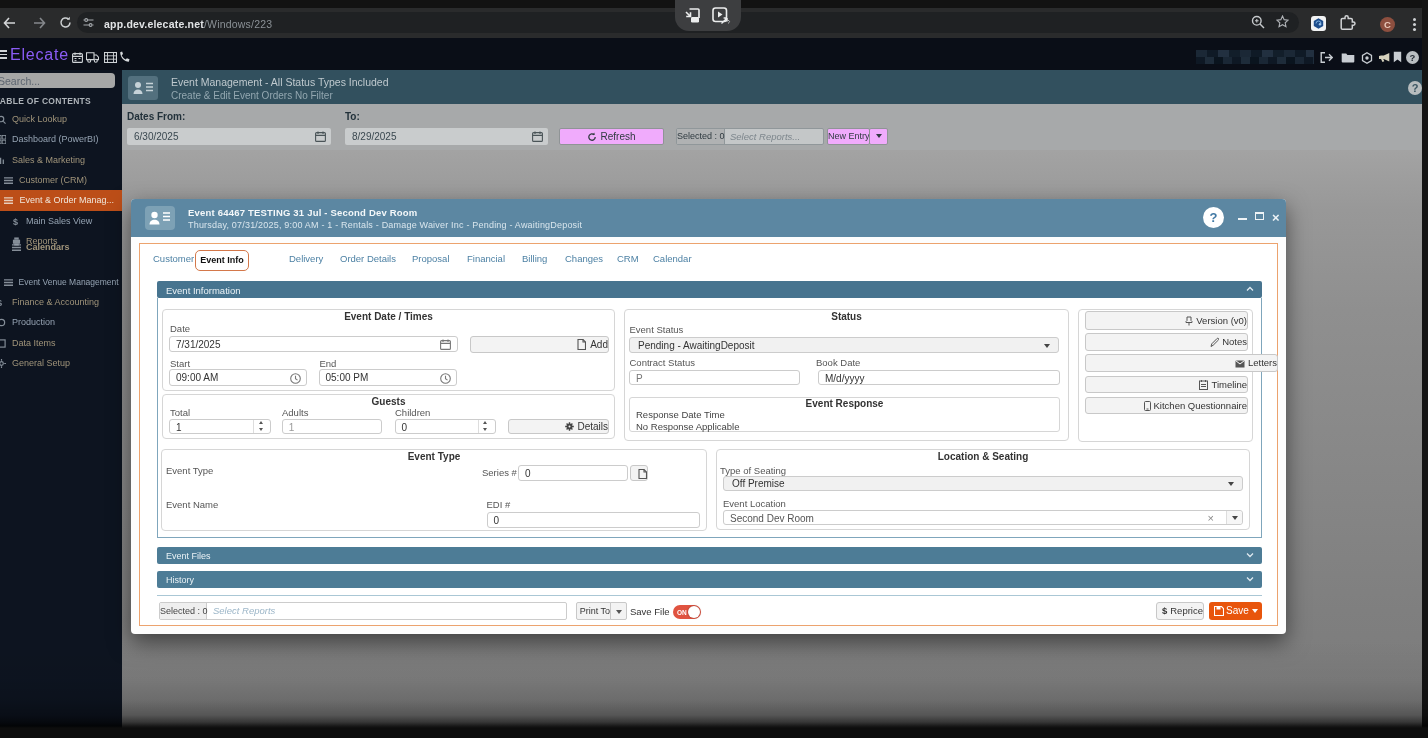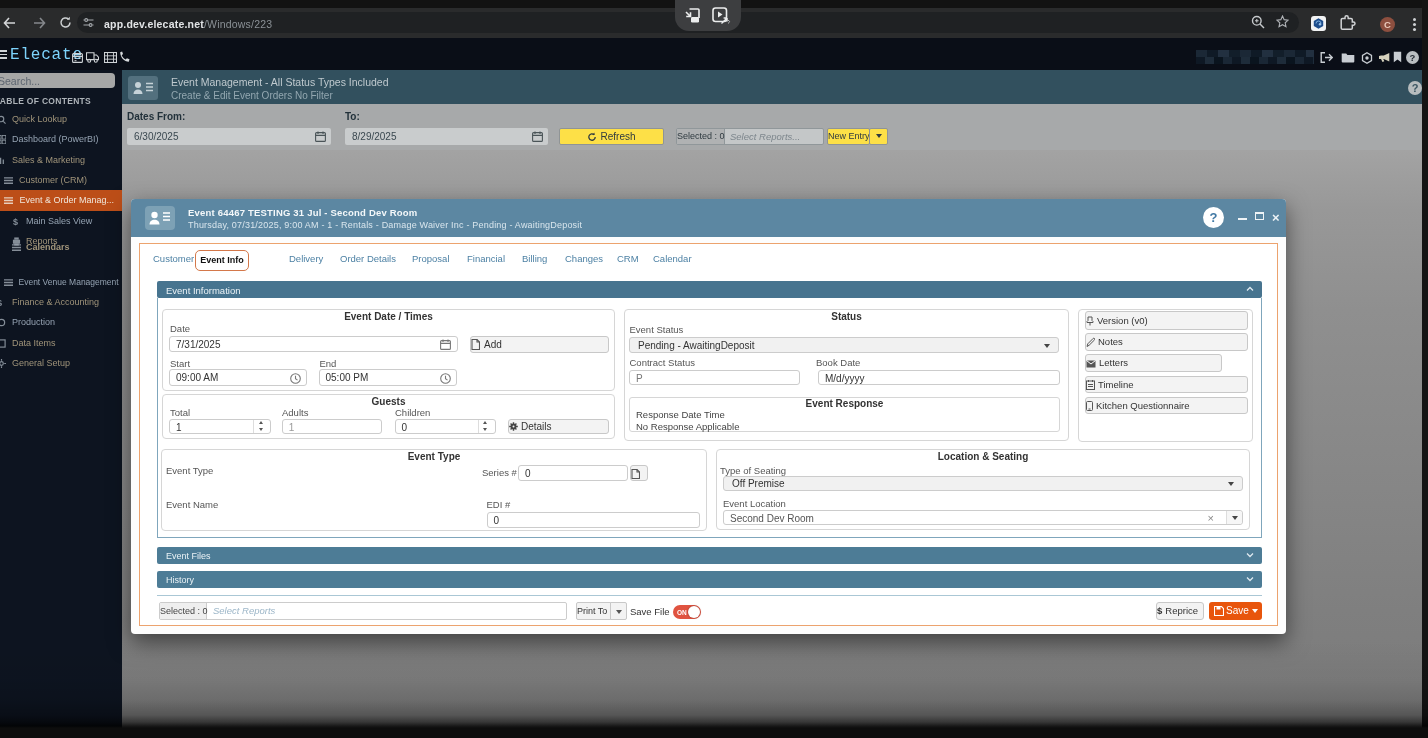--- a/index.html
+++ b/index.html
@@ -8,39 +8,39 @@
   #stage{position:absolute;top:0;left:0;width:1428px;height:738px;}
   
   #chrome{position:absolute;top:0;left:0;width:1428px;height:38px;background:#121212;}
   #toolbar{position:absolute;top:8px;left:0;width:1428px;height:30px;background:#2a2b2c;}
   #omnibox{position:absolute;top:12px;left:77px;width:1222px;height:21px;border-radius:11px;background:#1f2123;}
   .urltext{position:absolute;top:17.5px;left:104px;font-size:10.5px;color:#e2e4e6;letter-spacing:0.2px;}
   .urlgrey{color:#8b9196;}
   #centerpill{position:absolute;top:0;left:675px;width:66px;height:31px;background:#3d3e40;border-radius:0 0 14px 14px;}
   
   #appbar{position:absolute;top:38px;left:0;width:1422px;height:32px;background:#0a0e17;}
-  #brand{position:absolute;top:46px;left:10px;font-family:Liberation Mono, monospace;font-size:16px;color:#7dd3fc;letter-spacing:0.8px;}
+  #brand{position:absolute;top:46px;left:10px;font-family:Liberation Sans, sans-serif;font-size:16px;color:#8b5cf6;letter-spacing:0.8px;}
   
   #sidebar{position:absolute;top:70px;left:0;width:122px;height:668px;background:#0d1420;}
   #search{position:absolute;top:73px;left:-6px;width:121px;height:15px;background:#a6a7a7;border-radius:4px;}
   #search span{position:absolute;top:2px;left:4px;font-size:10.5px;color:#5d6570;}
   #toc{position:absolute;top:95.5px;left:-5px;font-size:8.5px;font-weight:bold;color:#aeb4b9;letter-spacing:0.3px;}
   .sitem{position:absolute;height:20.4px;left:0;width:122px;font-size:9px;line-height:20.4px;white-space:nowrap;}
   .sitem .ic{position:absolute;top:6px;width:9px;height:9px;opacity:0.85;}
   .warm{color:#a0947a;} .cool{color:#95a3b2;}
   .sel{background:#bc4e18;color:#f0e6da;}
   
   #pagehead{position:absolute;top:70px;left:122px;width:1300px;height:34px;background:#32505e;}
   #filterrow{position:absolute;top:104px;left:122px;width:1300px;height:46px;background:#a7a9aa;}
   #greyarea{position:absolute;top:150px;left:122px;width:1300px;height:588px;
     background:linear-gradient(180deg,#a3a3a3 0px,#989898 60px,#8f8f8f 160px,#878787 320px,#7f7f7f 460px,#7a7a7a 588px);}
   .flabel{position:absolute;font-size:10px;font-weight:bold;color:#22313a;}
   .finput{position:absolute;height:17px;background:#c9cccd;border-radius:2px;}
   .finput span{position:absolute;top:3px;left:7px;font-size:10px;color:#3a4850;}
-  .fbtn{position:absolute;height:17px;background:#fde047;border:1px solid #8f9496;border-radius:2px;box-sizing:border-box;font-size:10px;color:#2f3a40;text-align:center;white-space:nowrap;}
+  .fbtn{position:absolute;height:17px;background:#f0abfc;border:1px solid #8f9496;border-radius:2px;box-sizing:border-box;font-size:10px;color:#2f3a40;text-align:center;white-space:nowrap;}
   
   #redge{position:absolute;top:0;left:1422px;width:6px;height:738px;background:#141414;}
   
   #bshade{position:absolute;top:640px;left:0;width:1428px;height:98px;z-index:40;pointer-events:none;
     background:linear-gradient(180deg,rgba(0,0,0,0) 0px,rgba(0,0,0,0.04) 40px,rgba(0,0,0,0.12) 60px,rgba(0,0,0,0.30) 75px,rgba(0,0,0,0.55) 82px,rgba(0,0,0,0.80) 86px,#0d0d0d 88px,#0d0d0d 98px);}
   
   #modal{position:absolute;top:199px;left:131px;width:1155px;height:435px;background:#fdfdfd;border-radius:4px;box-shadow:0 8px 22px rgba(0,0,0,0.5);z-index:30;}
   #mhead{position:absolute;top:0;left:0;width:1155px;height:38px;background:#5c87a2;border-radius:4px 4px 0 0;}
   #micon{position:absolute;top:7px;left:14px;width:30px;height:24px;background:#7da1b5;border-radius:4px;}
   #mtitle{position:absolute;top:7.5px;left:57px;font-size:9.5px;font-weight:bold;color:#f4f8fa;letter-spacing:0.2px;}
@@ -53,21 +53,21 @@
   .chev{position:absolute;right:8px;top:4px;width:8px;height:8px;}
   #secbody{position:absolute;top:99px;left:26px;width:1105px;height:240px;border:1px solid #7fa6bc;border-top:none;box-sizing:border-box;background:#fff;}
   .fset{position:absolute;border:1px solid #d6d6d6;border-radius:4px;background:#fff;box-sizing:border-box;}
   .ftitle{position:absolute;width:100%;text-align:center;font-size:10px;font-weight:bold;color:#333;}
   .lab{position:absolute;font-size:9.5px;color:#555;white-space:nowrap;}
   .inp{position:absolute;border:1px solid #ccc;border-radius:3px;background:#fff;box-sizing:border-box;}
   .inp span{position:absolute;top:2px;left:6px;font-size:10px;color:#333;white-space:nowrap;}
   .drop{position:absolute;border:1px solid #ccc;border-radius:3px;background:#f1f1f1;box-sizing:border-box;}
   .drop span{position:absolute;top:2px;left:8px;font-size:10px;color:#333;white-space:nowrap;}
   .caret{position:absolute;width:0;height:0;border-left:3.5px solid transparent;border-right:3.5px solid transparent;border-top:4.5px solid #444;}
-  .gbtn{position:absolute;border:1px solid #c8c8c8;border-radius:3px;background:#f3f3f3;box-sizing:border-box;font-size:10px;color:#333;text-align:left;white-space:nowrap;}
+  .gbtn{position:absolute;border:1px solid #c8c8c8;border-radius:3px;background:#f3f3f3;box-sizing:border-box;font-size:10px;color:#333;text-align:right;white-space:nowrap;}
   .spin{position:absolute;top:0;right:0;width:16px;height:100%;border-left:1px solid #ddd;}
 </style>
 </head>
 <body>
 <div id="stage">
 
   <div id="chrome"></div>
   <div id="toolbar"></div>
   <div id="omnibox"></div>
   <svg class="abs" style="top:17px;left:3px;" width="13" height="12" viewBox="0 0 13 12">
@@ -374,21 +374,21 @@
     <div class="lab" style="left:505px;top:221.5px;color:#444;">No Response Applicable</div>
 
     <div class="fset" style="left:947px;top:110px;width:175px;height:133px;"></div>
     <div class="gbtn" style="left:954px;top:112px;width:163px;height:19px;line-height:17px;font-size:9.5px;"><svg style="position:relative;top:2px;margin-right:3px" width="8" height="10" viewBox="0 0 8 10">
           <path d="M2 1h4v3.5l1 1v1h-6v-1l1-1z" fill="none" stroke="#555" stroke-width="1"></path>
           <path d="M4 6.5v3" stroke="#555" stroke-width="1"></path>
         </svg>Version (v0)</div>
     <div class="gbtn" style="left:954px;top:133.5px;width:163px;height:18px;line-height:16px;font-size:9.5px;"><svg style="position:relative;top:2px;margin-right:3px" width="9" height="10" viewBox="0 0 9 10">
           <path d="M1 9.5 L1.8 6.8 L7.2 1.4 a1 1 0 0 1 1.4 1.4 L3.2 8.2 z" fill="none" stroke="#555" stroke-width="1"></path>
         </svg>Notes</div>
-    <div class="gbtn" style="left:954px;top:155px;width:137px;height:17.5px;line-height:15.5px;font-size:9.5px;"><svg style="position:relative;top:2px;margin-right:3px" width="10" height="8" viewBox="0 0 10 8">
+    <div class="gbtn" style="left:954px;top:155px;width:193px;height:17.5px;line-height:15.5px;font-size:9.5px;"><svg style="position:relative;top:2px;margin-right:3px" width="10" height="8" viewBox="0 0 10 8">
           <rect x="0.5" y="0.5" width="9" height="7" fill="#555"></rect>
           <path d="M0.5 0.5 L5 4 L9.5 0.5" fill="none" stroke="#fff" stroke-width="1"></path>
         </svg>Letters</div>
     <div class="gbtn" style="left:954px;top:176.5px;width:163px;height:17px;line-height:15px;font-size:9.5px;"><svg style="position:relative;top:2px;margin-right:3px" width="9" height="10" viewBox="0 0 9 10">
           <rect x="0.5" y="1" width="8" height="8.5" fill="none" stroke="#555" stroke-width="1"></rect>
           <path d="M2.5 0v2M6.5 0v2M2 4.5h5M2 6.5h5" stroke="#555" stroke-width="1"></path>
         </svg>Timeline</div>
     <div class="gbtn" style="left:954px;top:198px;width:163px;height:17px;line-height:15px;font-size:9.5px;"><svg style="position:relative;top:2px;margin-right:3px" width="7" height="10" viewBox="0 0 7 10">
           <rect x="0.5" y="0.5" width="6" height="9" rx="1" fill="none" stroke="#555" stroke-width="1"></rect>
           <path d="M2.5 8h2" stroke="#555" stroke-width="1"></path>

